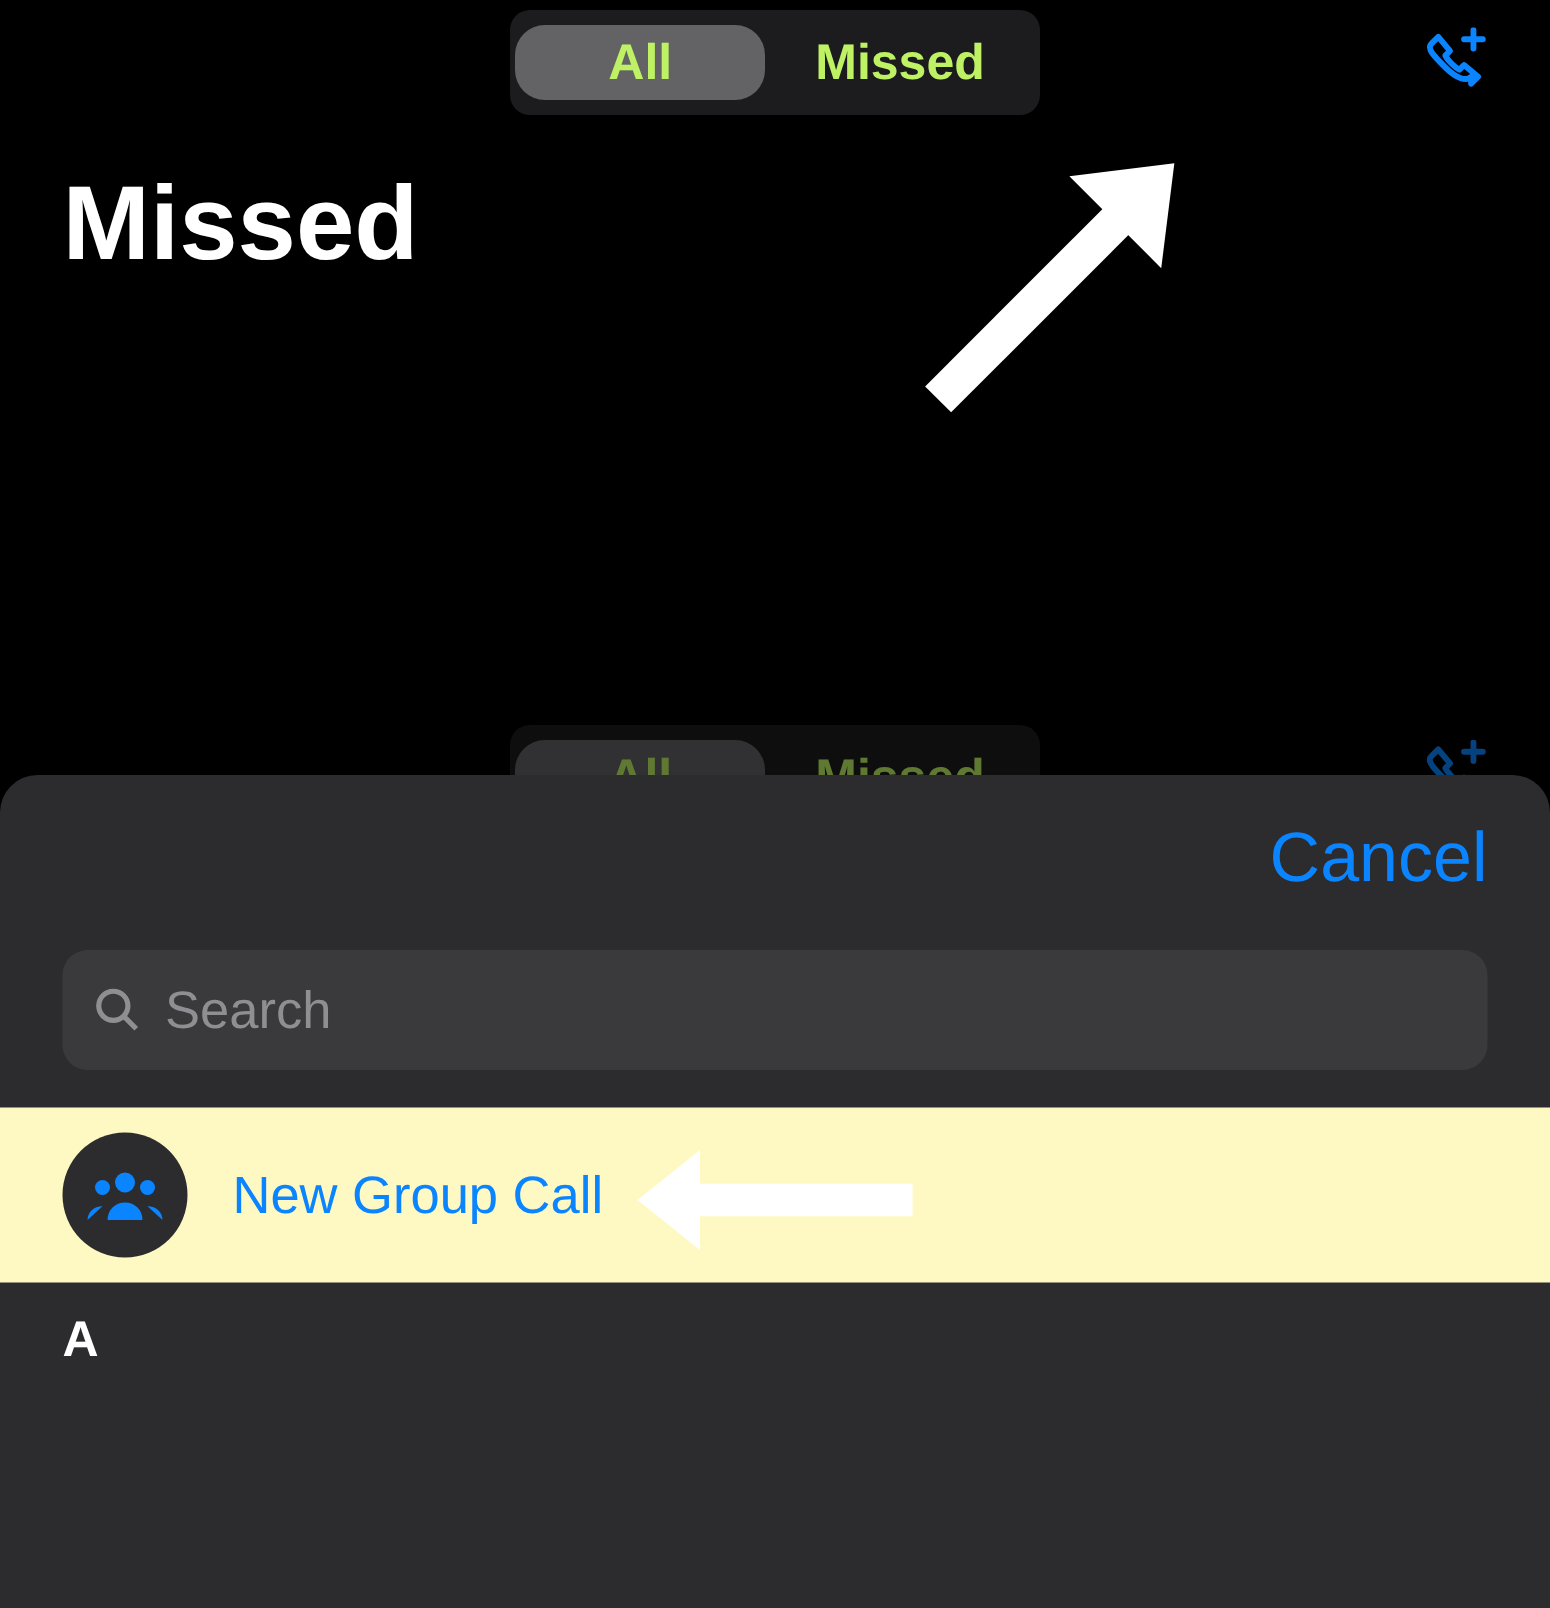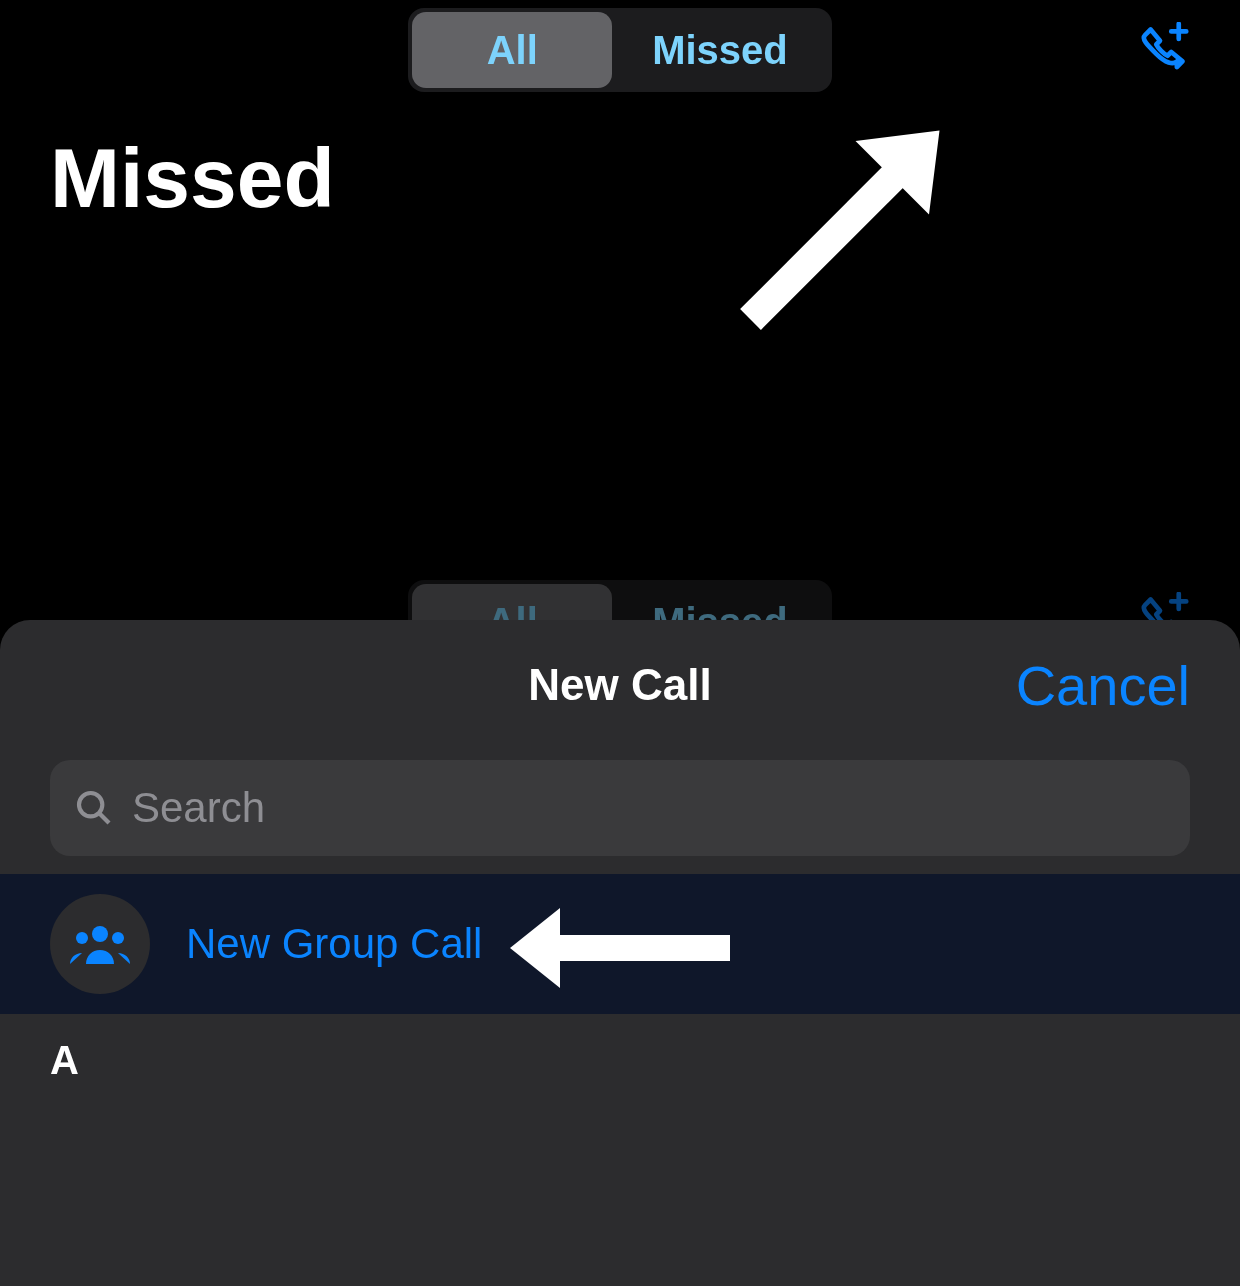--- a/index.html
+++ b/index.html
@@ -26,28 +26,28 @@
     .segmented {
       display: flex;
       background: #1c1c1e;
       border-radius: 16px;
       padding: 4px;
       height: 84px;
       align-items: center;
     }
     .seg-item {
       padding: 0 40px;
-      height: 76px;
+      height: 60px;
       display: flex;
       align-items: center;
       justify-content: center;
       font-size: 40px;
       font-weight: 600;
-      color: #7dd3fc;
-      border-radius: 14px;
+      color: #bef264;
+      border-radius: 24px;
       cursor: pointer;
       min-width: 200px;
     }
     .seg-item.active {
       background: #636366;
     }
 
     .new-call-icon {
       position: absolute;
       right: 50px;
@@ -127,21 +127,21 @@
     .cancel-btn {
       position: absolute;
       right: 50px;
       font-size: 56px;
       font-weight: 400;
       color: #0a84ff;
       cursor: pointer;
     }
 
     .search-wrap {
-      margin: 10px 50px 18px 50px;
+      margin: 10px 50px 30px 50px;
       background: #3a3a3c;
       border-radius: 20px;
       height: 96px;
       display: flex;
       align-items: center;
       padding: 0 24px;
       gap: 18px;
     }
     .search-icon-svg {
       width: 40px;
@@ -155,21 +155,21 @@
       border: none;
       outline: none;
       font-size: 42px;
       color: #fff;
     }
     .search-input::placeholder {
       color: #8e8e93;
     }
 
     .group-call-row {
-      background: #0f172a;
+      background: #fef9c3;
       display: flex;
       align-items: center;
       padding: 20px 50px;
       gap: 36px;
       height: 140px;
       cursor: pointer;
       position: relative;
     }
     .group-icon-circle {
       width: 100px;
@@ -242,21 +242,20 @@
       <svg viewBox="0 0 64 64" fill="none" stroke="#0a84ff" stroke-width="5" stroke-linecap="round" stroke-linejoin="round">
         <path d="M44 10 h16 M52 2 v16"></path>
         <path d="M50 42c-4 4-12 2-22-8S12 18 16 14l6-6 10 12-4 4c2 4 8 10 12 12l4-4 12 10-6 6z" fill="none"></path>
       </svg>
     </div>
   </div>
 </div>
 
 <div class="sheet">
   <div class="sheet-header">
-    <div class="sheet-title">New Call</div>
     <div class="cancel-btn">Cancel</div>
   </div>
 
   <div class="search-wrap">
     <svg class="search-icon-svg" viewBox="0 0 24 24" fill="none" stroke="currentColor" stroke-width="2.5">
       <circle cx="10" cy="10" r="7"></circle>
       <line x1="21" y1="21" x2="15" y2="15"></line>
     </svg>
     <input class="search-input" type="text" placeholder="Search" style="">
   </div>

